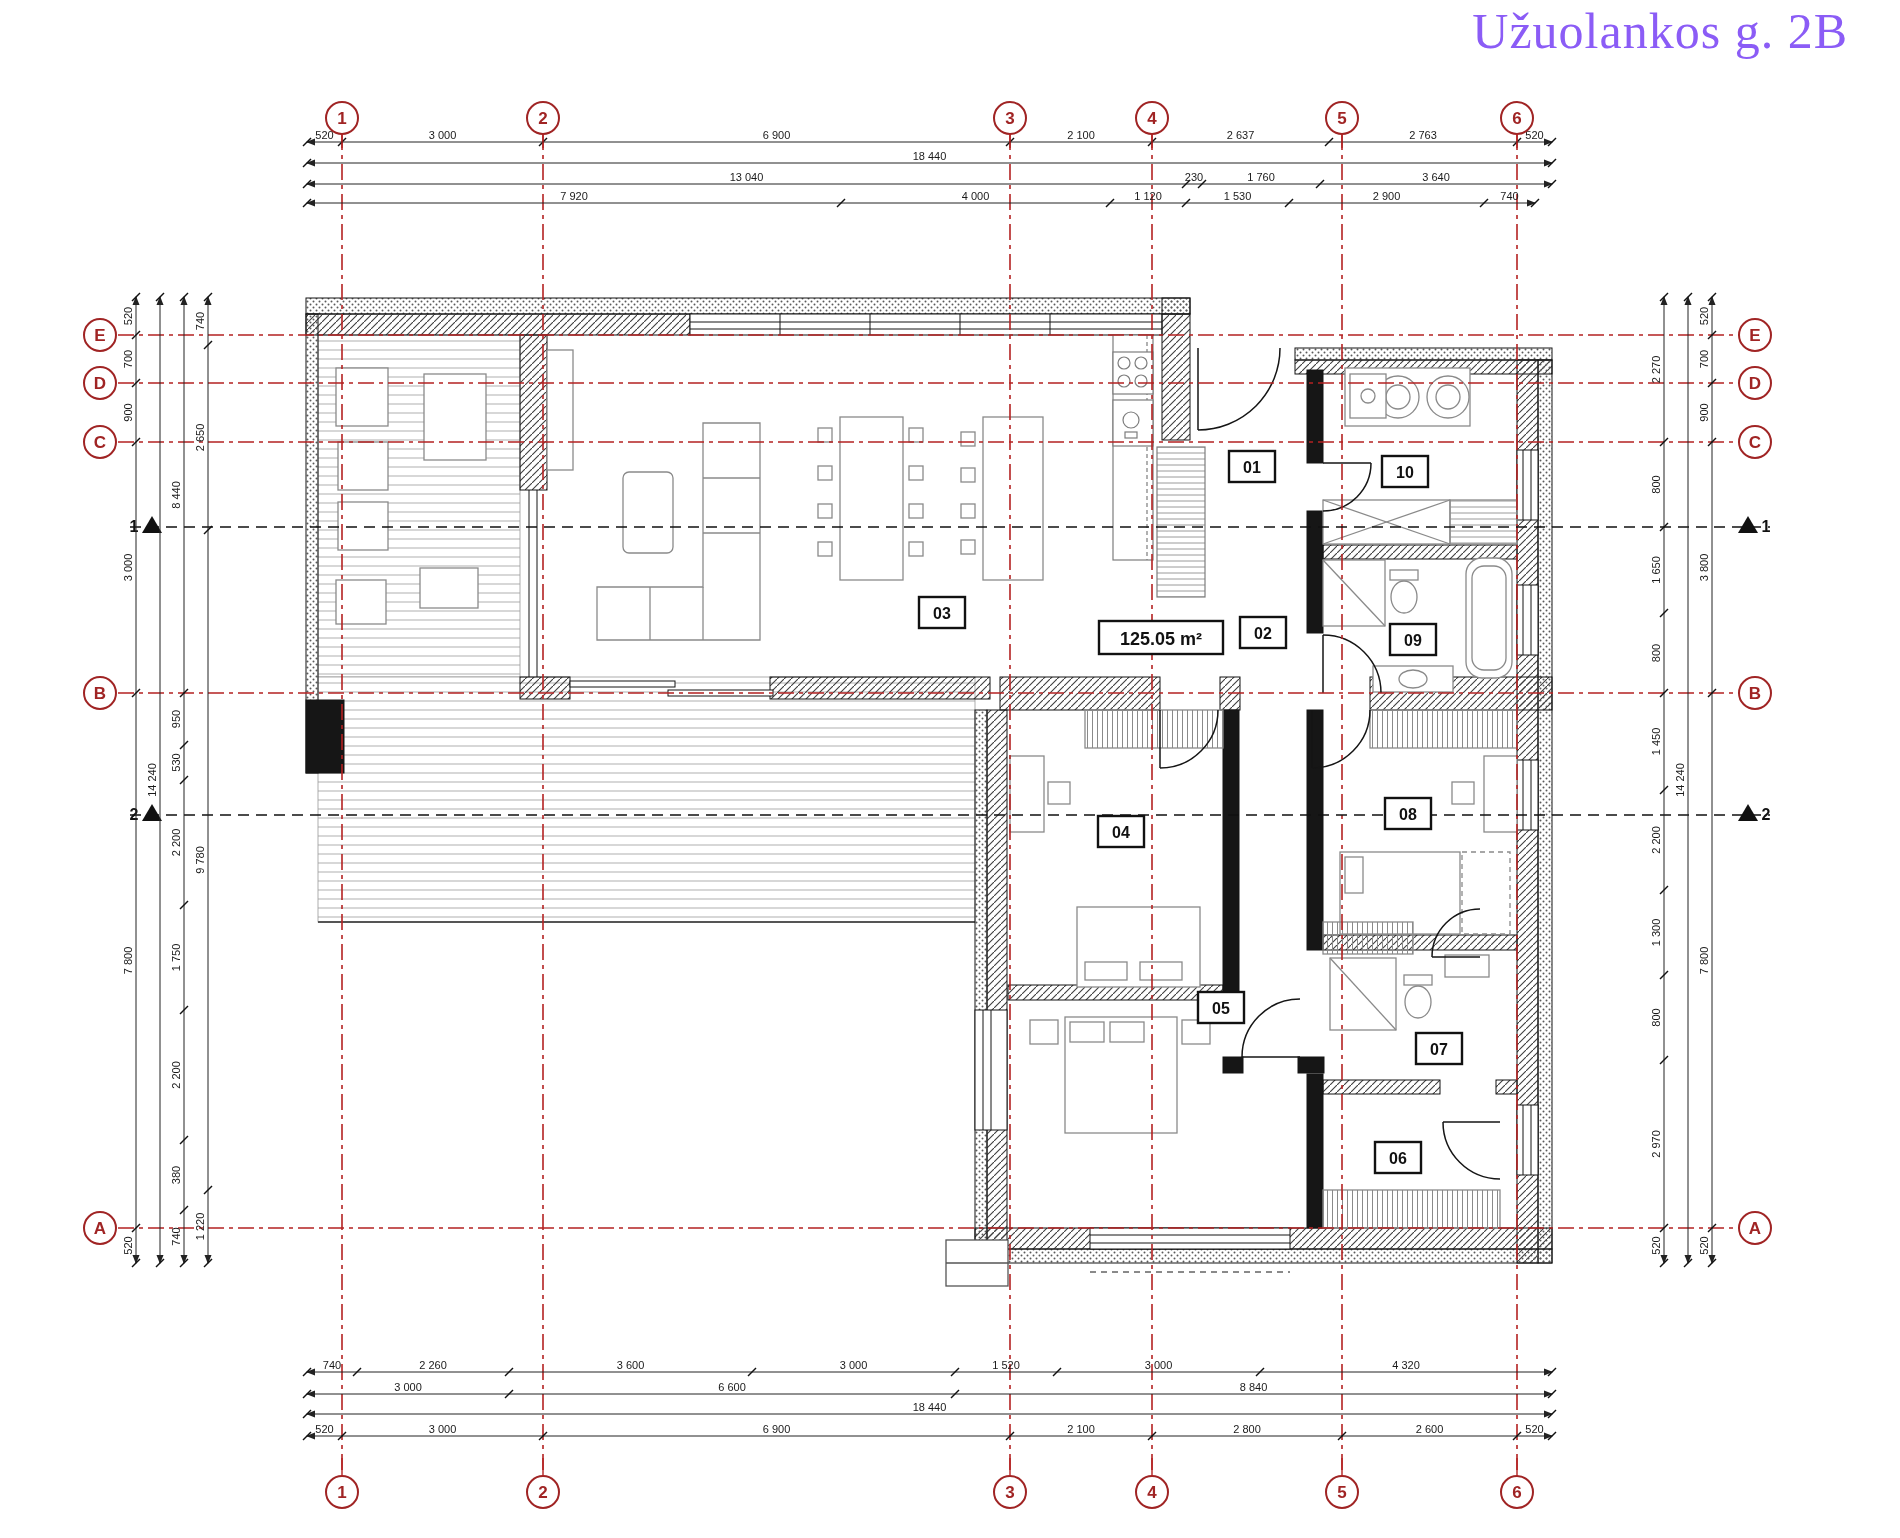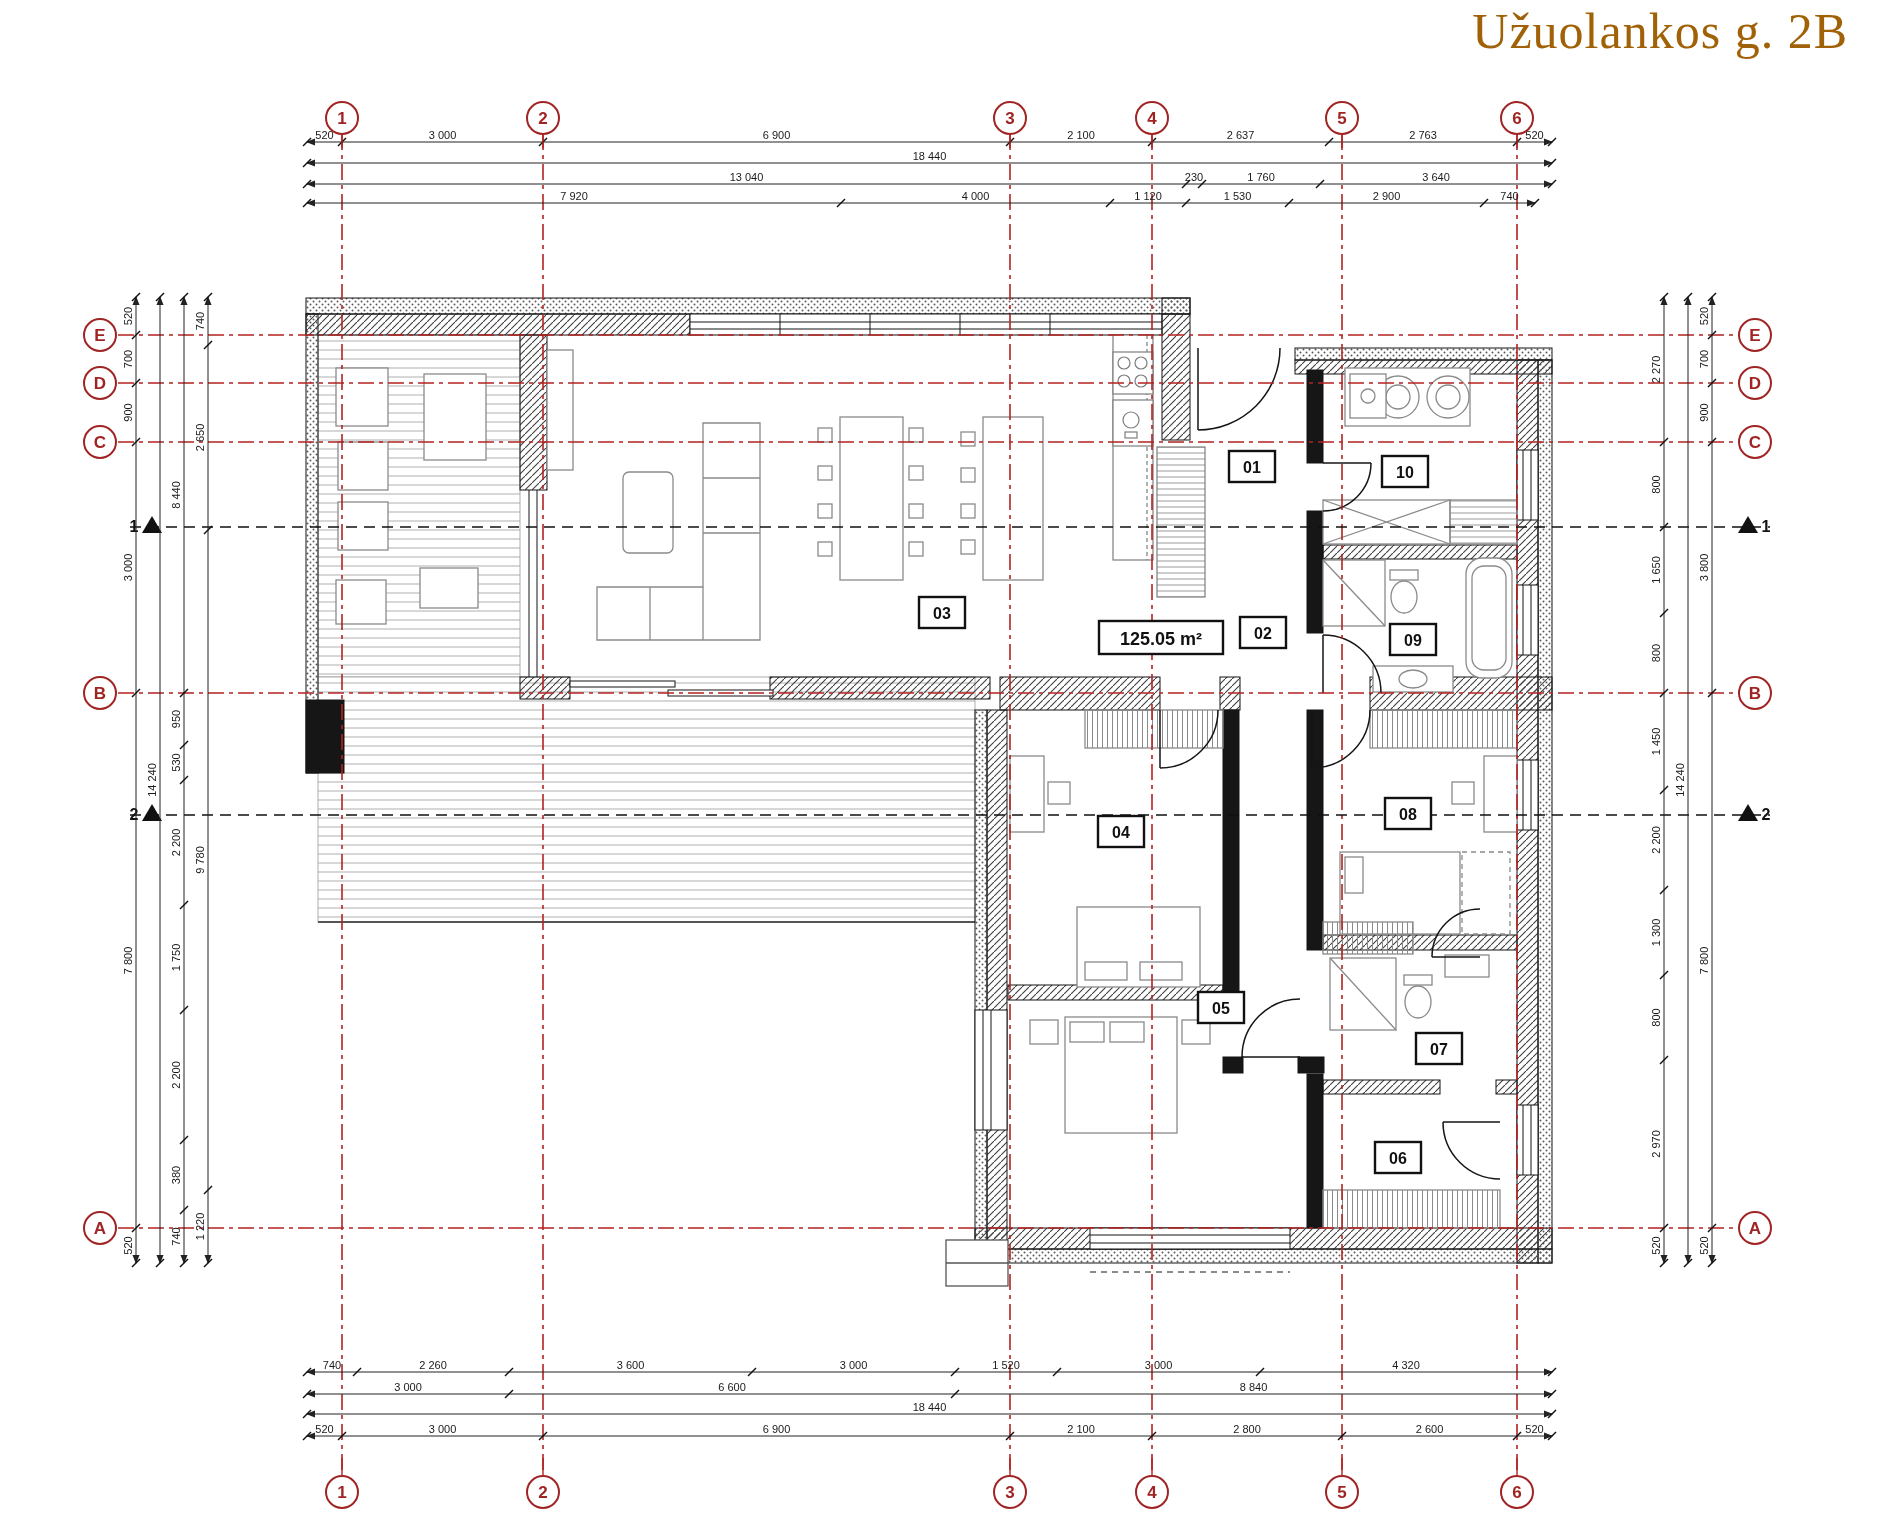--- a/index.html
+++ b/index.html
@@ -1,19 +1,19 @@
 <!DOCTYPE html>
 <html><head>
 <meta charset="utf-8">
 <style>
   html,body{margin:0;padding:0;background:#fff;}
   #stage{position:relative;width:1900px;height:1538px;background:#fff;overflow:hidden;
          font-family:"Liberation Sans",sans-serif;}
   #title{position:absolute;top:2px;right:52px;font-family:"Liberation Serif",serif;
-         font-size:50px;color:#a16207;letter-spacing:1px;margin-left:9px;}
+         font-size:50px;color:#8b5cf6;letter-spacing:1px;margin-left:9px;}
   svg text{font-family:"Liberation Sans",sans-serif;}
 </style>
 </head>
 <body>
 
 <div id="stage">
   <div id="title">Užuolankos g. 2B</div>
 
   <svg id="plan" width="1900" height="1538">
     <defs>

